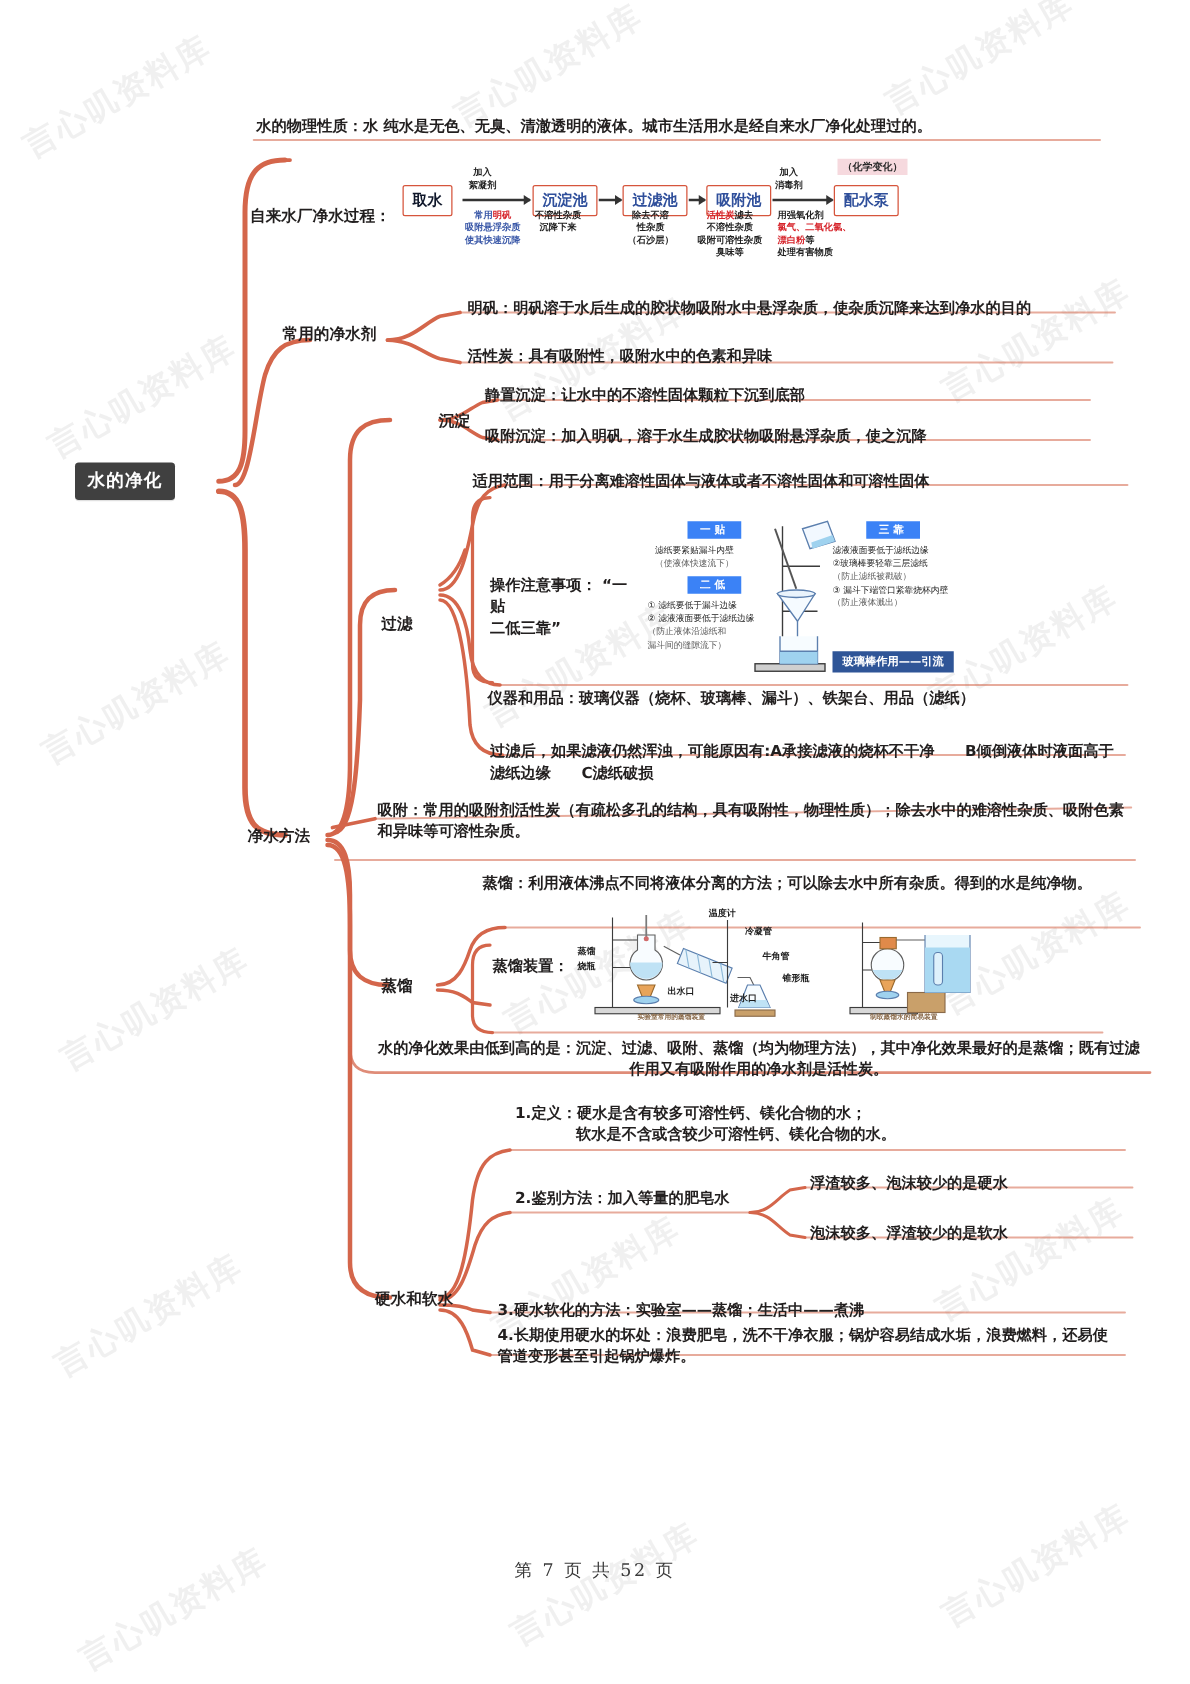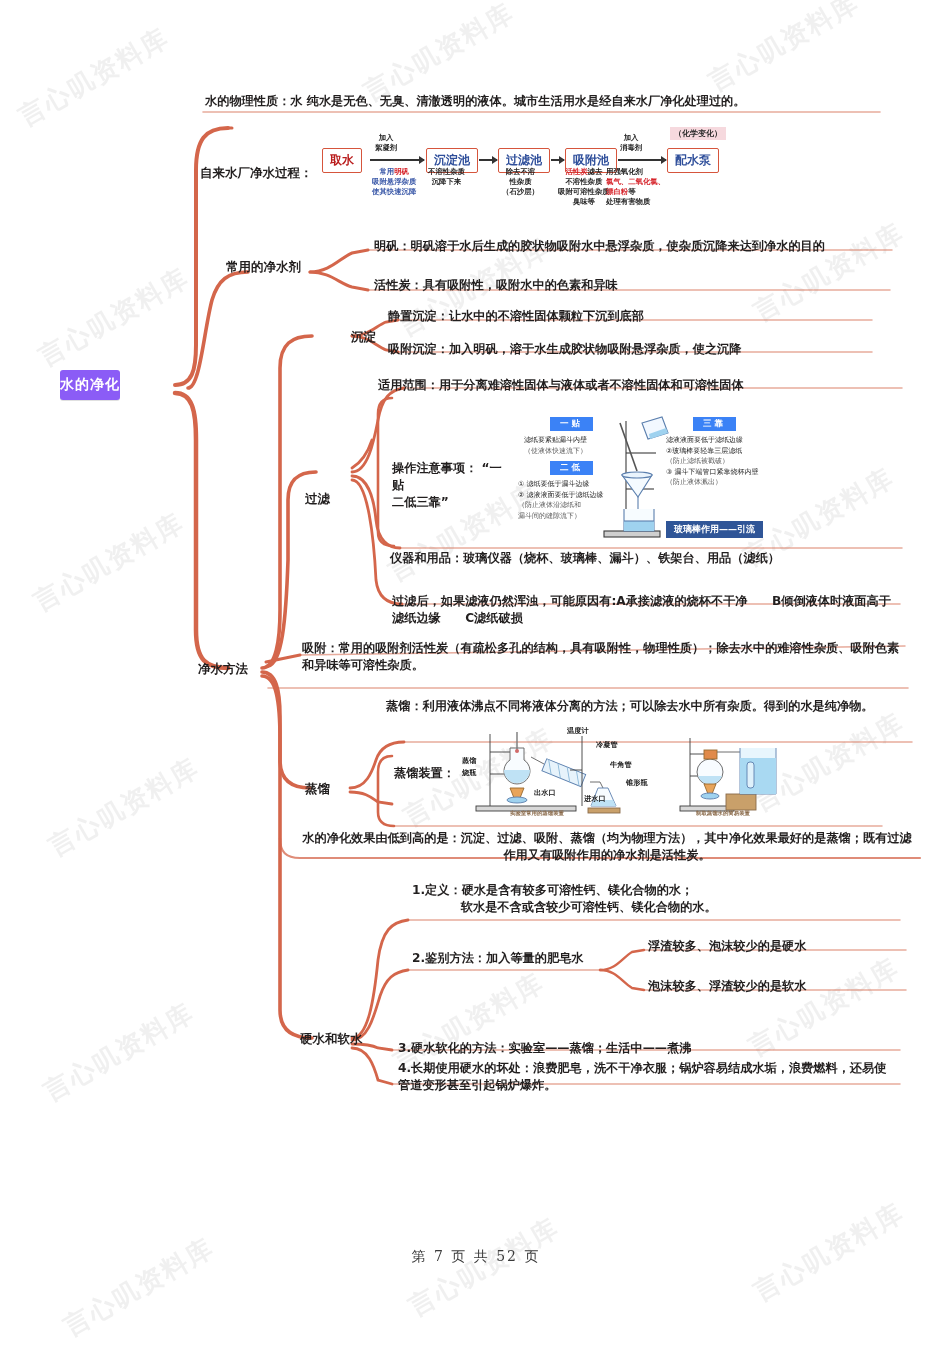--- a/index.html
+++ b/index.html
@@ -25,31 +25,31 @@
   
   #branches { position:absolute; left:0; top:0; width:952px; height:1347px; pointer-events:none; }
 
   
   .node { position:absolute; font-weight:700; line-height:1.38; color:#221f1f; }
   .lv1 { font-size:12.5px; }
   .lv2 { font-size:12.5px; }
   .leaf { font-size:12.2px; }
 
   .root {
-    position:absolute; background:#8b5cf6; color:#fff;
+    position:absolute; background:#404040; color:#fff;
     font-size:14px; font-weight:700; letter-spacing:1px;
-    padding:6px 0; border-radius:3px;
+    padding:6px 10px; border-radius:3px;
     box-shadow: 0 1px 0 rgba(0,0,0,.12);
   }
 
   
   .flow { position:absolute; }
   .fbox {
     position:absolute; border:1.6px solid #d6553c; background:#fff;
-    color:#b91c1c; font-weight:700; font-size:12px;
+    color:#0f172a; font-weight:700; font-size:12px;
     padding:3px 7px; border-radius:2px; white-space:nowrap;
   }
   .fbox.blue { color:#2f4f9b; }
   .farrow { position:absolute; height:1.6px; background:#333; }
   .farrow::after{
     content:""; position:absolute; right:-1px; top:-3px;
     border-left:6px solid #333; border-top:4px solid transparent; border-bottom:4px solid transparent;
   }
   .fcap { position:absolute; font-size:7.4px; font-weight:700; line-height:1.35; text-align:center; white-space:nowrap; }
   .fcap .b { color:#3a58a8; }
@@ -217,21 +217,21 @@
       <span class="k">除去不溶</span><br>
       <span class="k">性杂质</span><br>
       <span class="k">（石沙层）</span>
     </div>
     <div class="fcap" style="left:236px; top:34px;">
       <span class="r">活性炭</span><span class="k">滤去</span><br>
       <span class="k">不溶性杂质</span><br>
       <span class="k">吸附可溶性杂质</span><br>
       <span class="k">臭味等</span>
     </div>
-    <div class="fcap" style="left:284px; top:34px; text-align:left;">
+    <div class="fcap" style="left:300px; top:34px; text-align:left;">
       <span class="k">用强氧化剂</span><br>
       <span class="r">氯气、二氧化氯、</span><br>
       <span class="r">漂白粉</span><span class="k">等</span><br>
       <span class="k">处理有害物质</span>
     </div>
   </div>
 
   <div class="node lv1" style="left:226px; top:258px;">常用的净水剂</div>
   <div class="node leaf" style="left:374px; top:238px; width:520px;">明矾：明矾溶于水后生成的胶状物吸附水中悬浮杂质，使杂质沉降来达到净水的目的</div>
   <div class="node leaf" style="left:374px; top:277px; width:520px;">活性炭：具有吸附性，吸附水中的色素和异味</div>

